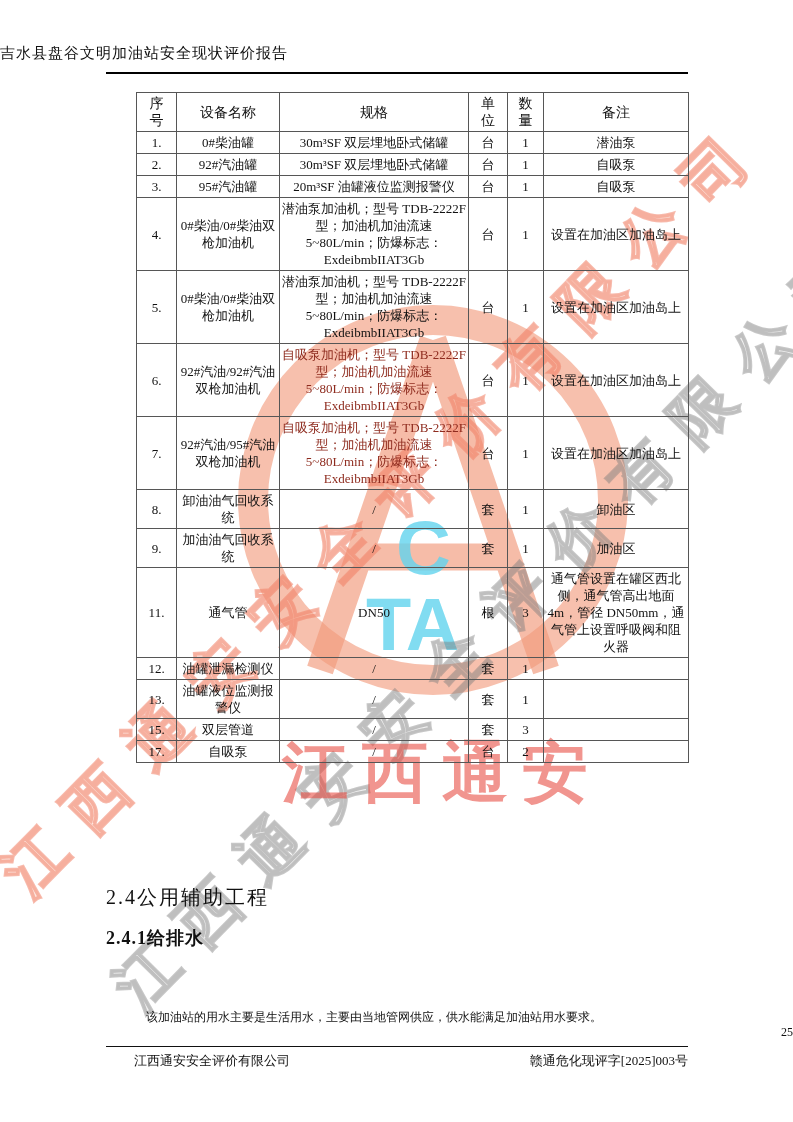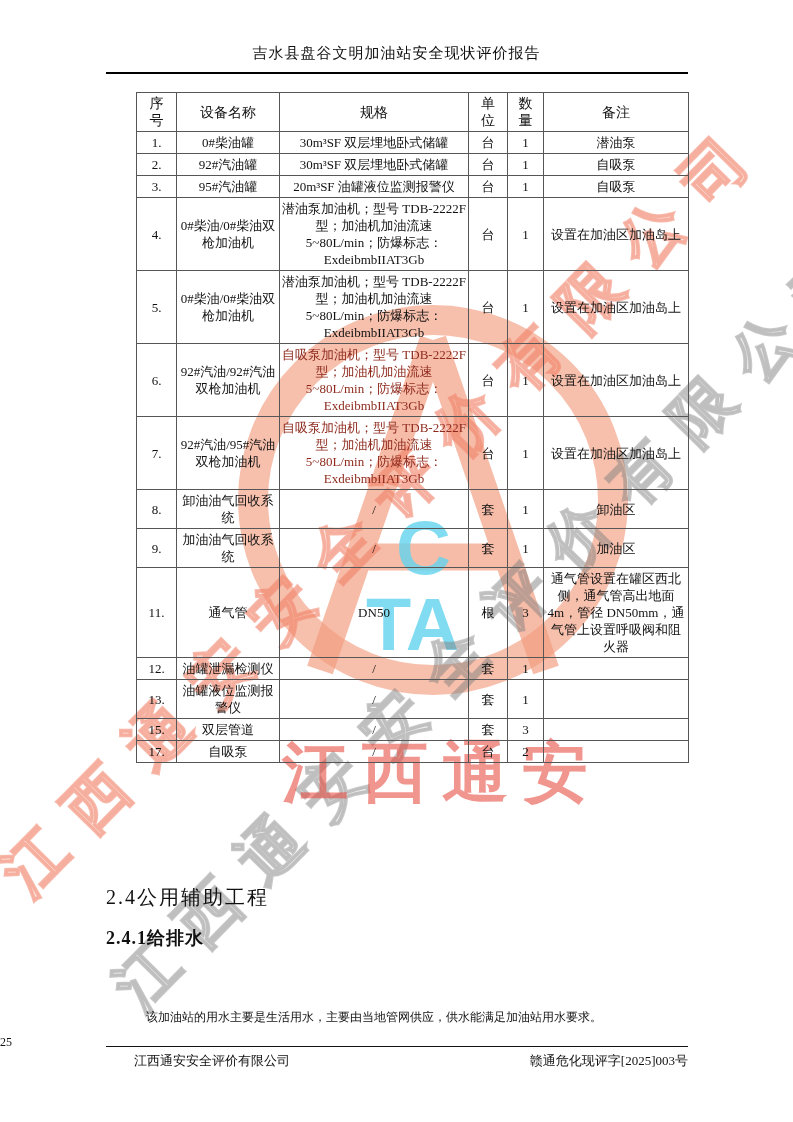--- a/index.html
+++ b/index.html
@@ -42,21 +42,21 @@
     letter-spacing:14px;
     color:rgba(231,72,62,0.58);
     font-family:Liberation Mono, monospace;
     white-space:nowrap;
   }
   .wm-logo{position:absolute;left:228px;top:262px;}
   
   .content{position:absolute;inset:0;z-index:2;}
   .doc-title{
     position:absolute;top:44px;left:0;right:0;
-    text-align:center;font-size:15px;letter-spacing:1px;
+    font-size:15px;letter-spacing:1px;
   }
   .title-rule{
     position:absolute;top:72px;left:106px;width:582px;
     border-top:2px solid #000;height:0;
   }
   table.equip{
     position:absolute;top:92px;left:136px;width:552px;
     border-collapse:collapse;table-layout:fixed;
     font-size:13px;line-height:17px;
     background:transparent;
@@ -79,21 +79,21 @@
     position:absolute;top:926px;left:106px;
     font-size:18px;font-weight:700;letter-spacing:1px;
   }
   .body-par{
     position:absolute;top:983px;left:106px;width:575px;
     font-size:12px;line-height:37px;
     text-indent:2em;text-align:justify;margin:16px;
   }
   .page-num{
     position:absolute;top:1025px;left:0;right:0;
-    text-align:left;font-size:12px;margin-top:10px;
+    text-align:right;font-size:12px;
   }
   .footer-rule{
     position:absolute;top:1046px;left:106px;width:582px;
     border-top:1.5px solid #111;height:0;
   }
   .footer-row{
     position:absolute;top:1052px;left:106px;width:582px;
     display:flex;justify-content:space-between;
     font-size:13px;
   }

